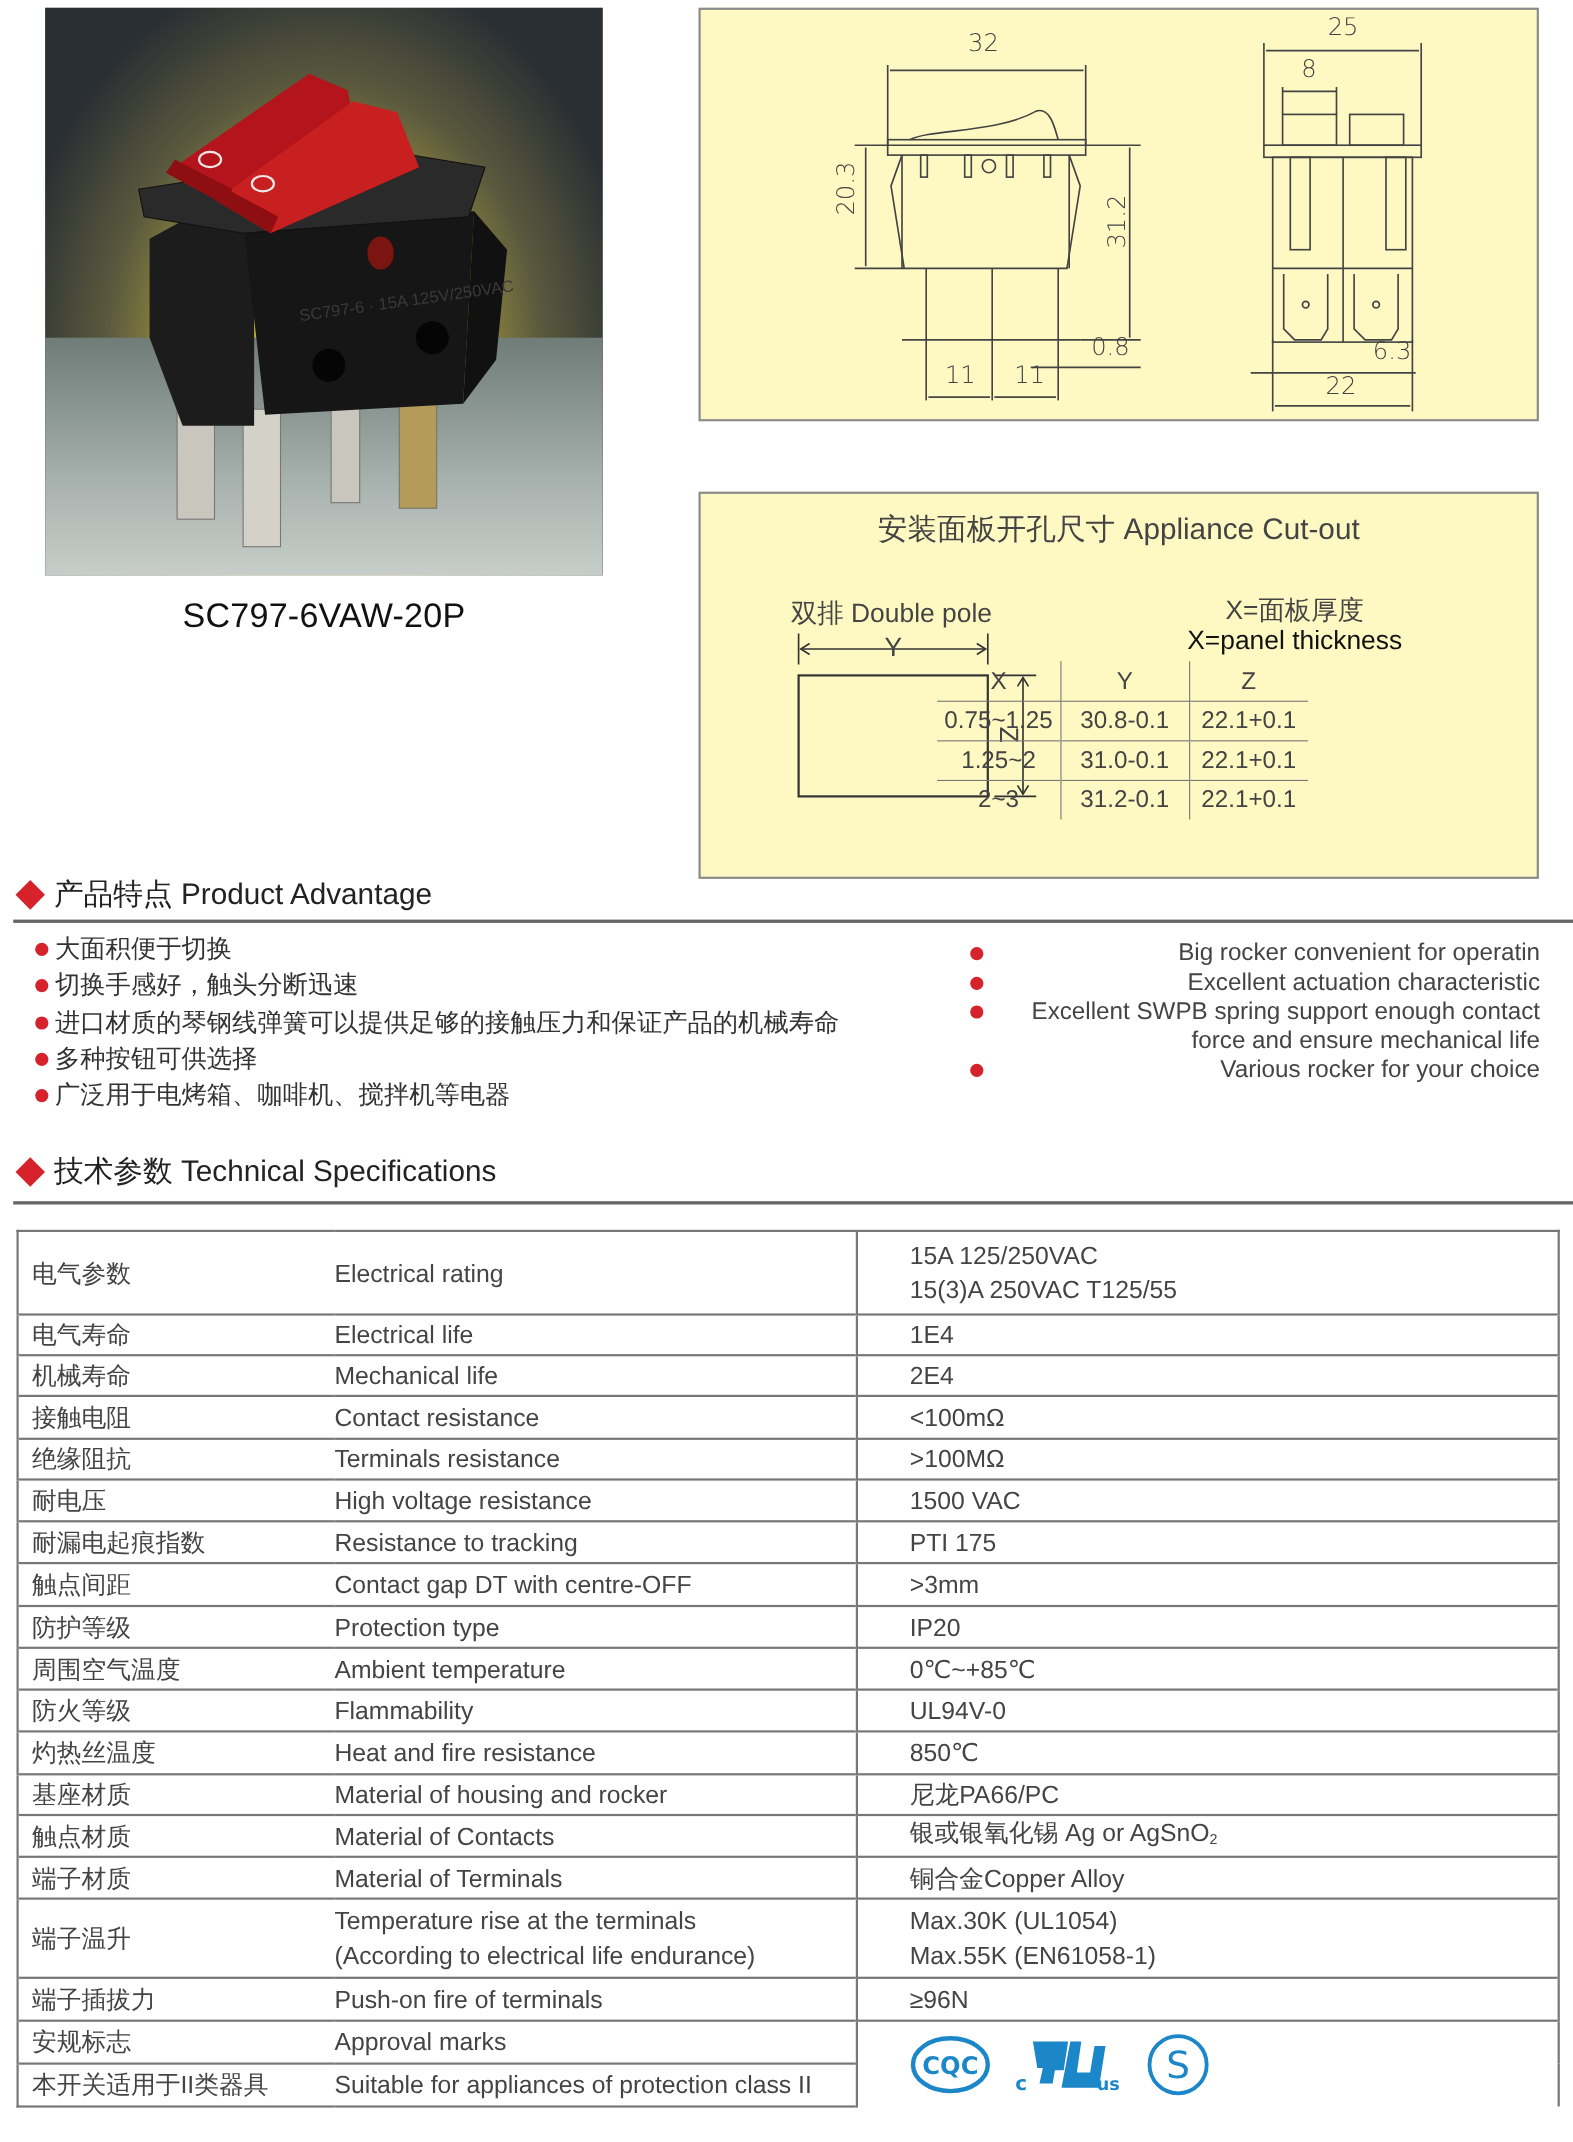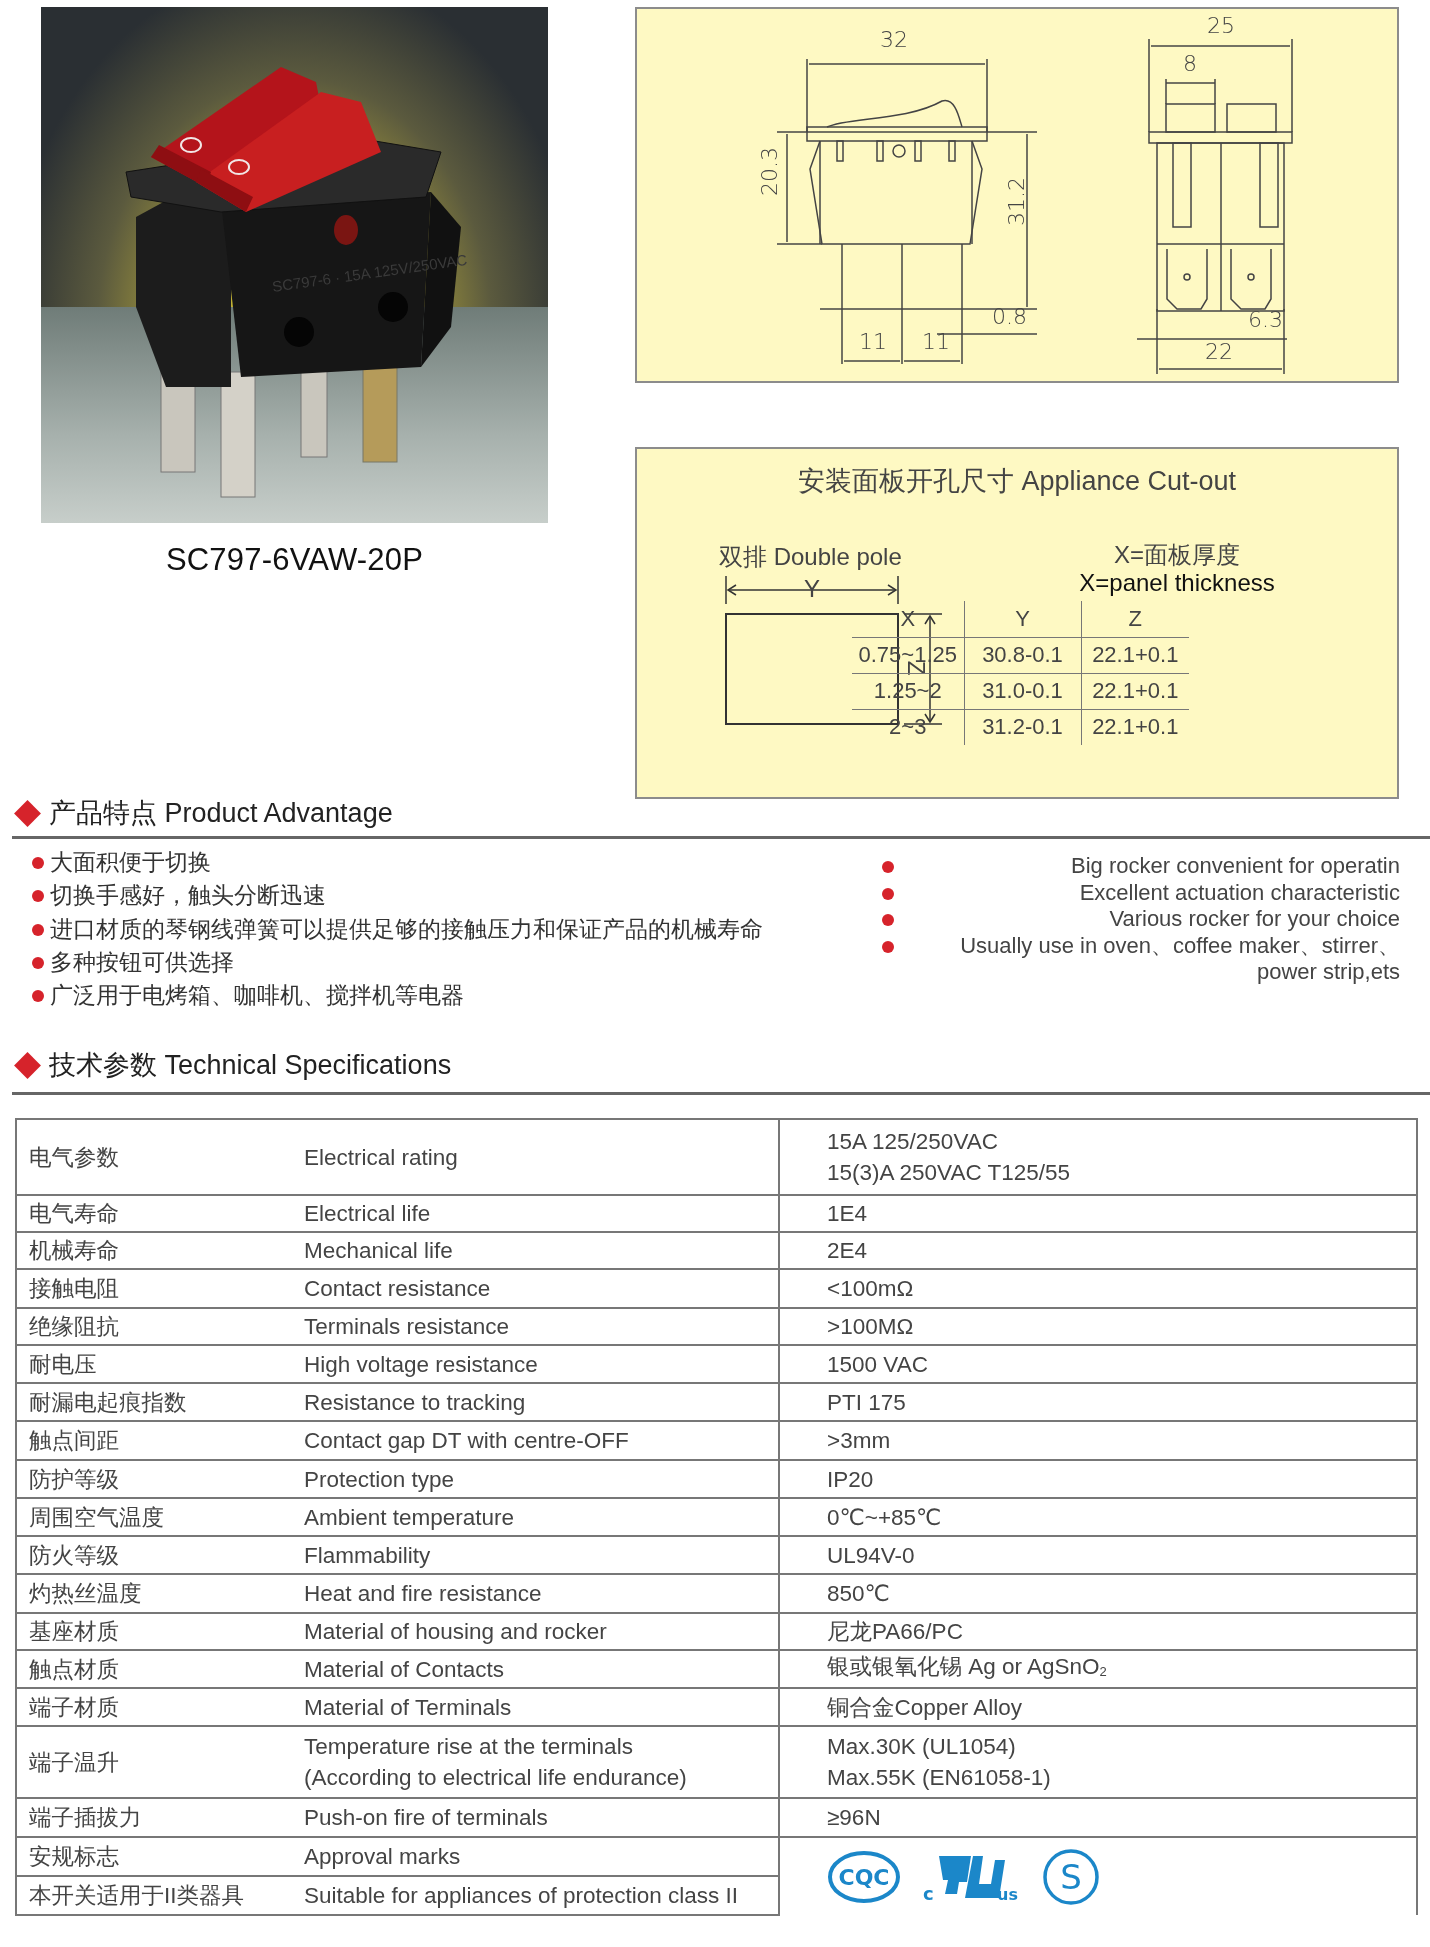--- a/index.html
+++ b/index.html
@@ -214,22 +214,22 @@
 <ul id="adv-cn" class="bul">
   <li>大面积便于切换</li>
   <li>切换手感好，触头分断迅速</li>
   <li>进口材质的琴钢线弹簧可以提供足够的接触压力和保证产品的机械寿命</li>
   <li>多种按钮可供选择</li>
   <li>广泛用于电烤箱、咖啡机、搅拌机等电器</li>
 </ul>
 <ul id="adv-en" class="bul">
   <li>Big rocker convenient for operatin</li>
   <li>Excellent actuation characteristic</li>
+  <li>Excellent SWPB spring support enough contact force and ensure mechanical life</li>
   <li>Various rocker for your choice</li>
-  <li>Usually use in oven、coffee maker、stirrer、power strip,ets</li>
 </ul>
 
 <div class="abs sec-head" style="top:1047px">
   <span class="diamond"></span>
   <span>技术参数 Technical Specifications</span>
 </div>
 <div class="abs rule" style="top:1092px"></div>
 
 <table id="spec" class="abs">
   <tbody>

